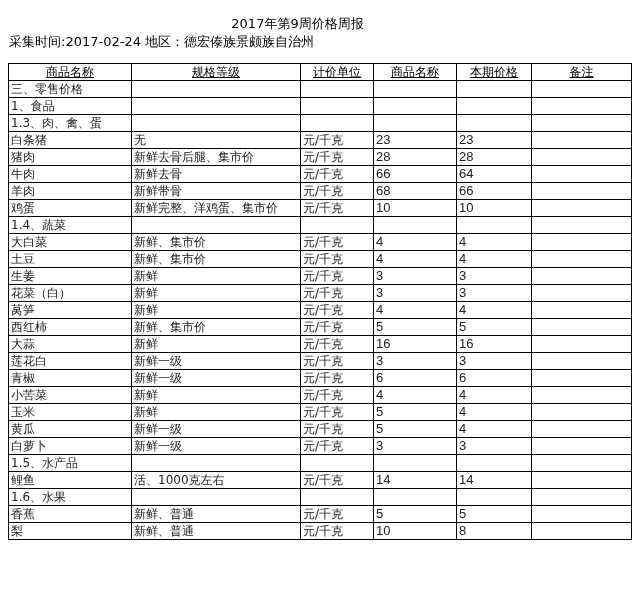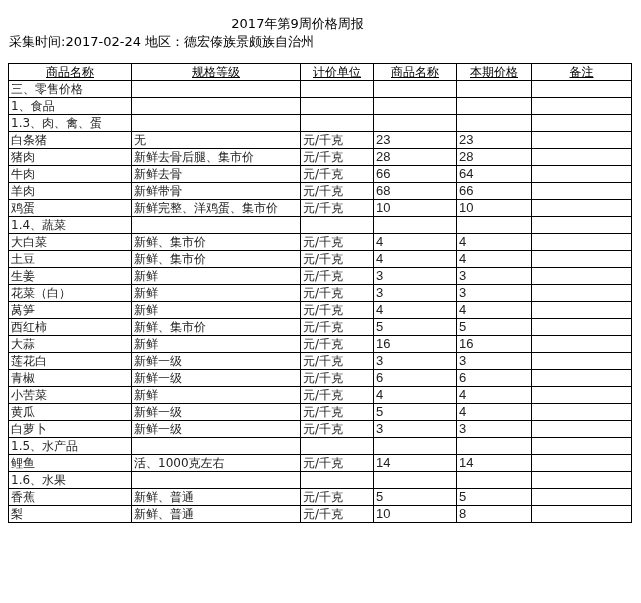--- a/index.html
+++ b/index.html
@@ -203,20 +203,28 @@
       </tr>
       <tr>
         <td class="name-item">小苦菜</td>
         <td>新鲜</td>
         <td>元/千克</td>
         <td class="num">4</td>
         <td class="num">4</td>
         <td></td>
       </tr>
       <tr>
+        <td class="name-item">玉米</td>
+        <td>新鲜</td>
+        <td>元/千克</td>
+        <td class="num">5</td>
+        <td class="num">4</td>
+        <td></td>
+      </tr>
+      <tr>
         <td class="name-item">黄瓜</td>
         <td>新鲜一级</td>
         <td>元/千克</td>
         <td class="num">5</td>
         <td class="num">4</td>
         <td></td>
       </tr>
       <tr>
         <td class="name-item">白萝卜</td>
         <td>新鲜一级</td>

